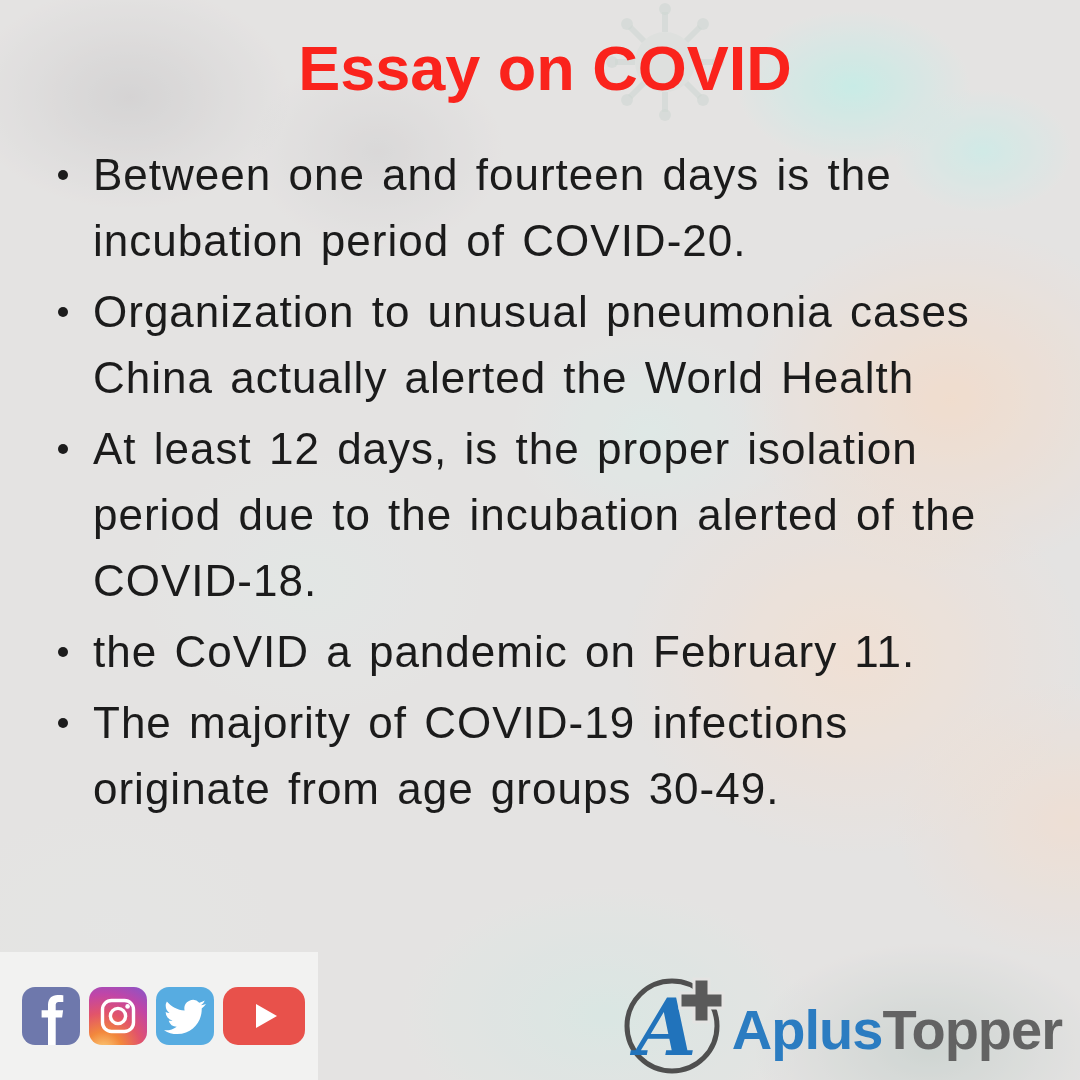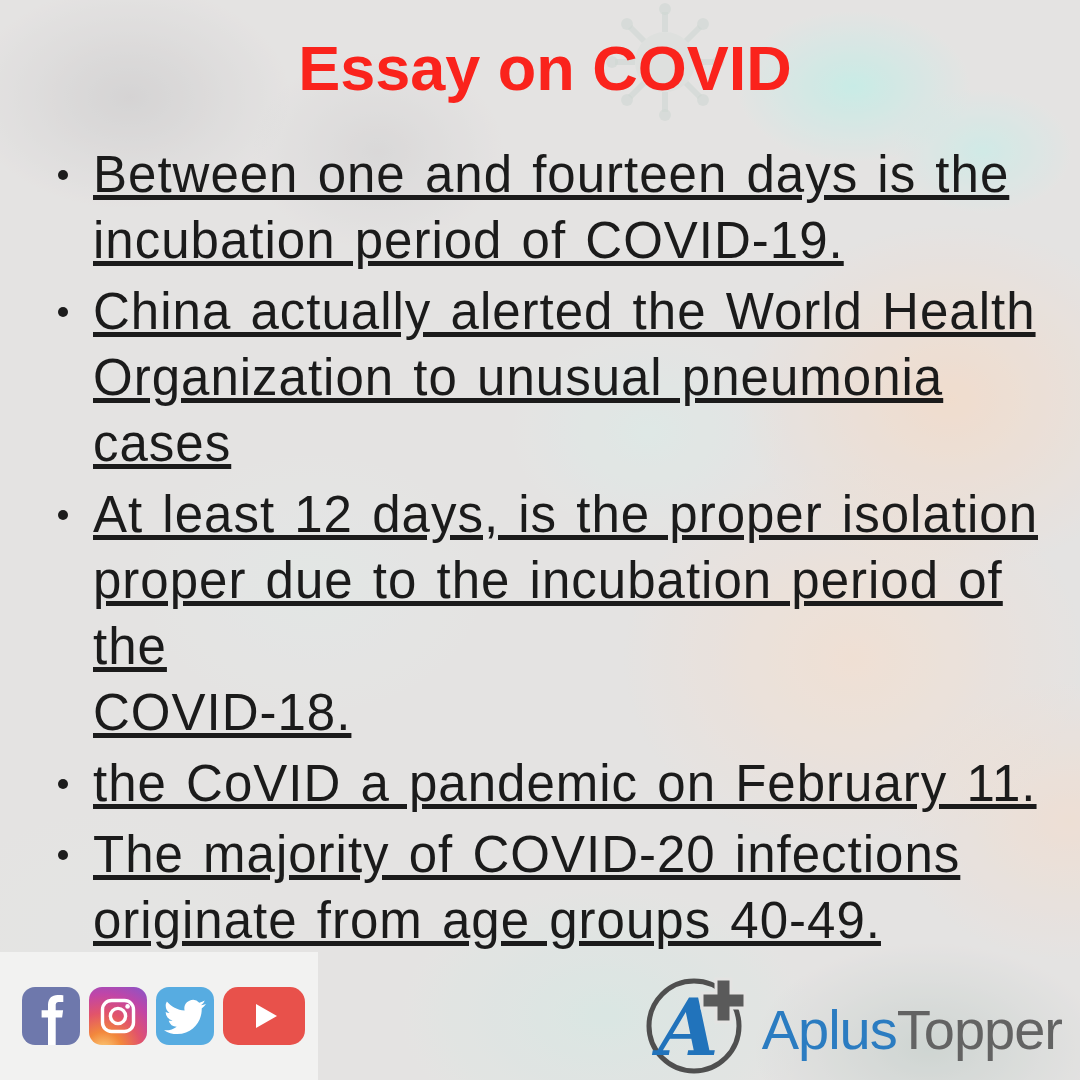--- a/index.html
+++ b/index.html
@@ -32,37 +32,37 @@
   .content{position:absolute;left:48px;right:38px;top:32px;}
   .title{
     text-align:center;margin:0 0 38px 0;
     font-size:63px;font-weight:bold;letter-spacing:0;
     color:#fa231c;
   }
   ul.points{list-style:none;margin:0;padding:0;}
   li.point{display:flex;margin-bottom:5px;}
   .dot{flex:none;width:10px;height:10px;border-radius:50%;background:#1c1c1c;margin:28px 25px 0 10px;}
   .plines span{
-    display:block;font-size:51px;line-height:66px;color:#1b1b1b;
-    letter-spacing:1px;word-spacing:4px;font-weight:400;text-decoration:underline;
+    display:block;font-size:44px;line-height:66px;color:#1b1b1b;
+    letter-spacing:1px;word-spacing:4px;font-weight:400;
   }
 
   
   .social-panel{
     position:absolute;left:0;top:952px;width:318px;height:128px;
     background:rgba(245,244,243,0.85);
     display:flex;align-items:center;gap:9px;padding-left:22px;box-sizing:border-box;
   }
   .social-panel svg{display:block;}
 
   .brand{
     position:absolute;right:18px;top:972px;height:104px;
     display:flex;align-items:center;
   }
-  .brand-text{font-weight:normal;font-size:56px;letter-spacing:-1px;margin-left:12px;margin-top:10px;}
+  .brand-text{font-weight:bold;font-size:56px;letter-spacing:-1px;margin-left:4px;margin-top:10px;}
   .brand-text .blue{color:#2b7cc1;}
   .brand-text .gray{color:#636363;}
 </style>
 </head>
 <body>
 
 <div class="bg"></div>
 <div class="bg-overlay"></div>
 
 <svg class="virus-mark" width="150" height="130" viewBox="0 0 150 130">
@@ -90,49 +90,49 @@
 </svg>
 
 <div class="content">
   <h1 class="title">Essay on COVID</h1>
 
   <ul class="points">
     <li class="point">
       <span class="dot"></span>
       <div class="plines">
         <span>Between one and fourteen days is the</span>
-        <span>incubation period of COVID-19.</span>
+        <span>incubation period of COVID-20.</span>
       </div>
     </li>
     <li class="point">
       <span class="dot"></span>
       <div class="plines">
+        <span>Organization to unusual pneumonia cases</span>
         <span>China actually alerted the World Health</span>
-        <span>Organization to unusual pneumonia cases</span>
       </div>
     </li>
     <li class="point">
       <span class="dot"></span>
       <div class="plines">
         <span>At least 12 days, is the proper isolation</span>
-        <span>proper due to the incubation period of the</span>
+        <span>period due to the incubation alerted of the</span>
         <span>COVID-18.</span>
       </div>
     </li>
     <li class="point">
       <span class="dot"></span>
       <div class="plines">
         <span>the CoVID a pandemic on February 11.</span>
       </div>
     </li>
     <li class="point">
       <span class="dot"></span>
       <div class="plines">
-        <span>The majority of COVID-20 infections</span>
-        <span>originate from age groups 40-49.</span>
+        <span>The majority of COVID-19 infections</span>
+        <span>originate from age groups 30-49.</span>
       </div>
     </li>
   </ul>
 </div>
 
 <div class="social-panel">
   <svg width="58" height="58" viewBox="0 0 58 58">
     <rect x="0" y="0" width="58" height="58" rx="13" fill="#6e78ac"></rect>
     <path fill="#fff" d="M26 58 V30.6 h-6.4 v-7.4 h6.4 v-5.3 c0-6.4 3.8-9.9 9.6-9.9 2.7 0 5 .2 5.7 .3 v6.6 h-3.9 c-3.1 0-3.7 1.5-3.7 3.6 v4.7 h7.4 l-1 7.4 h-6.4 V58 z"></path>
   </svg>

